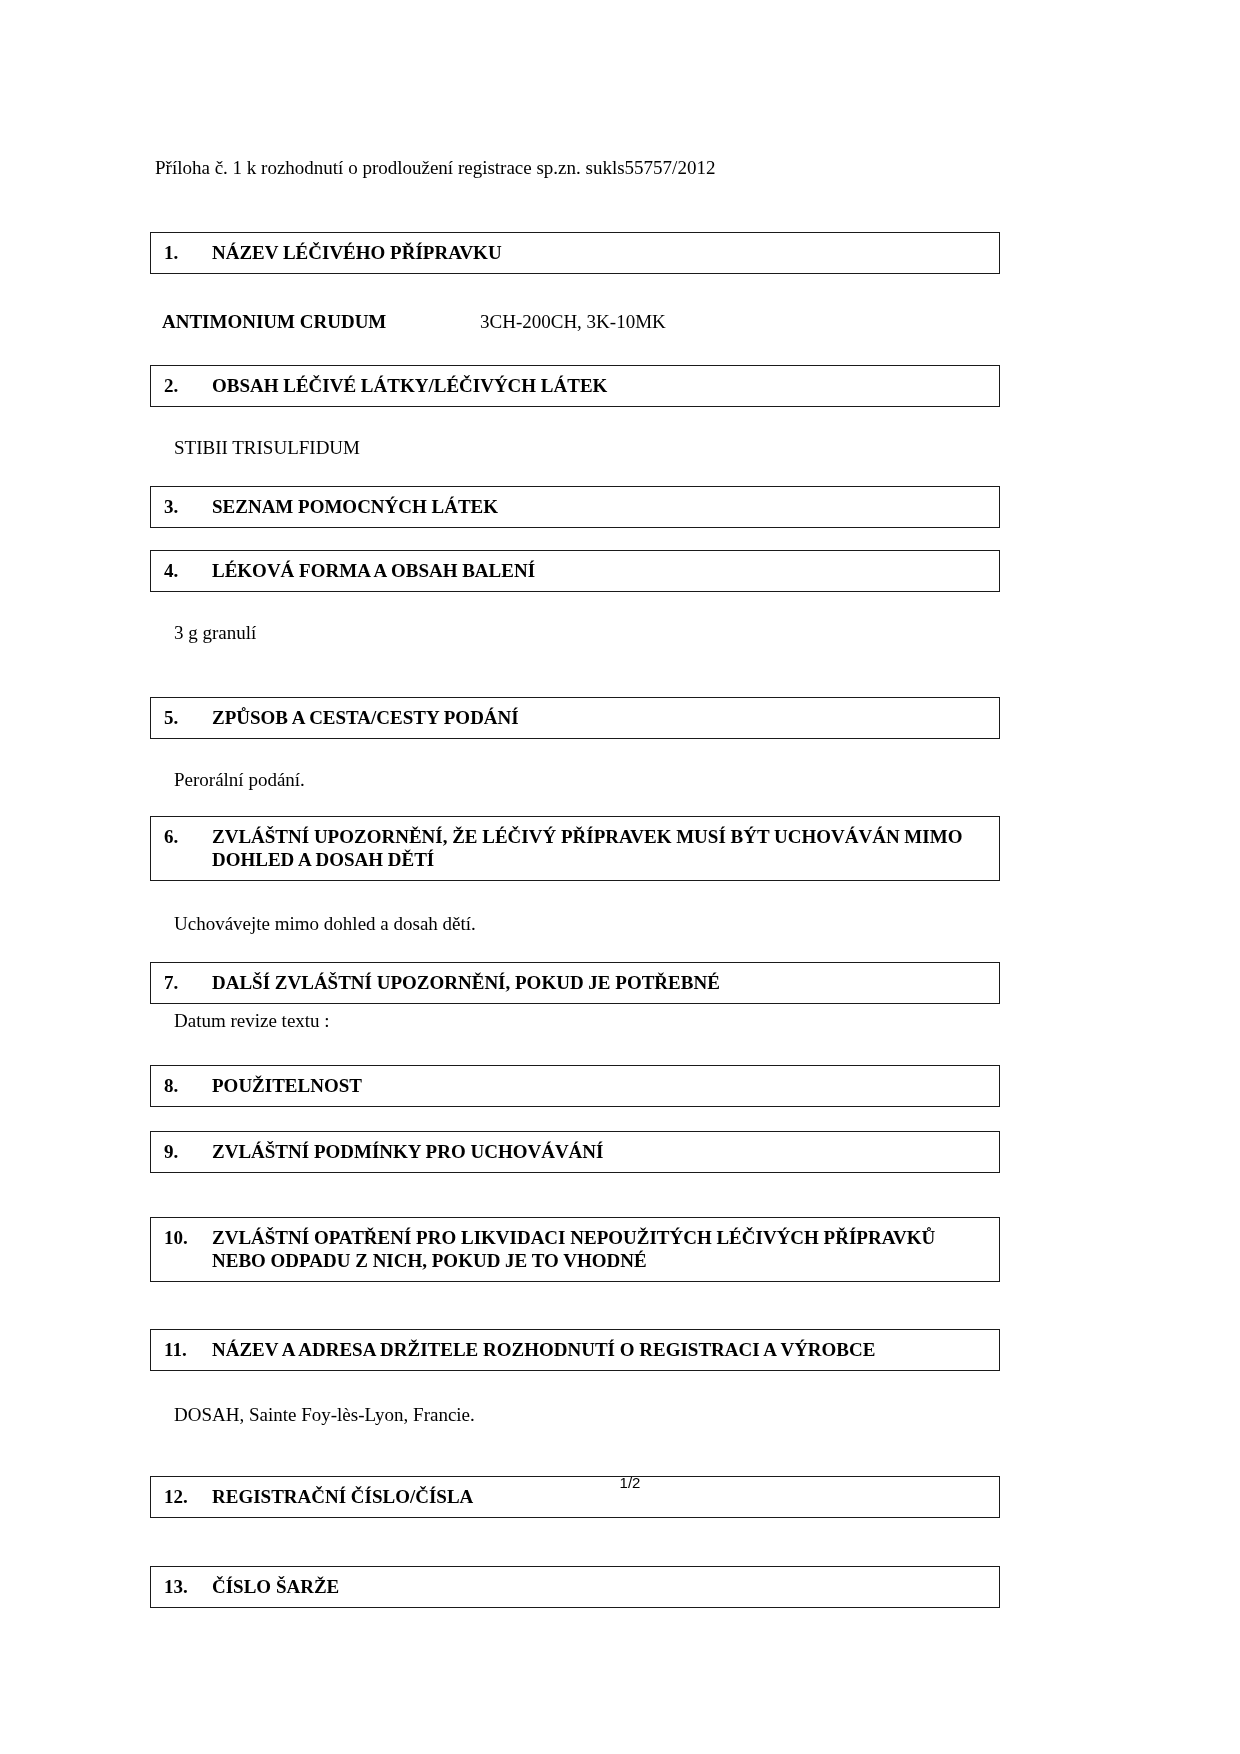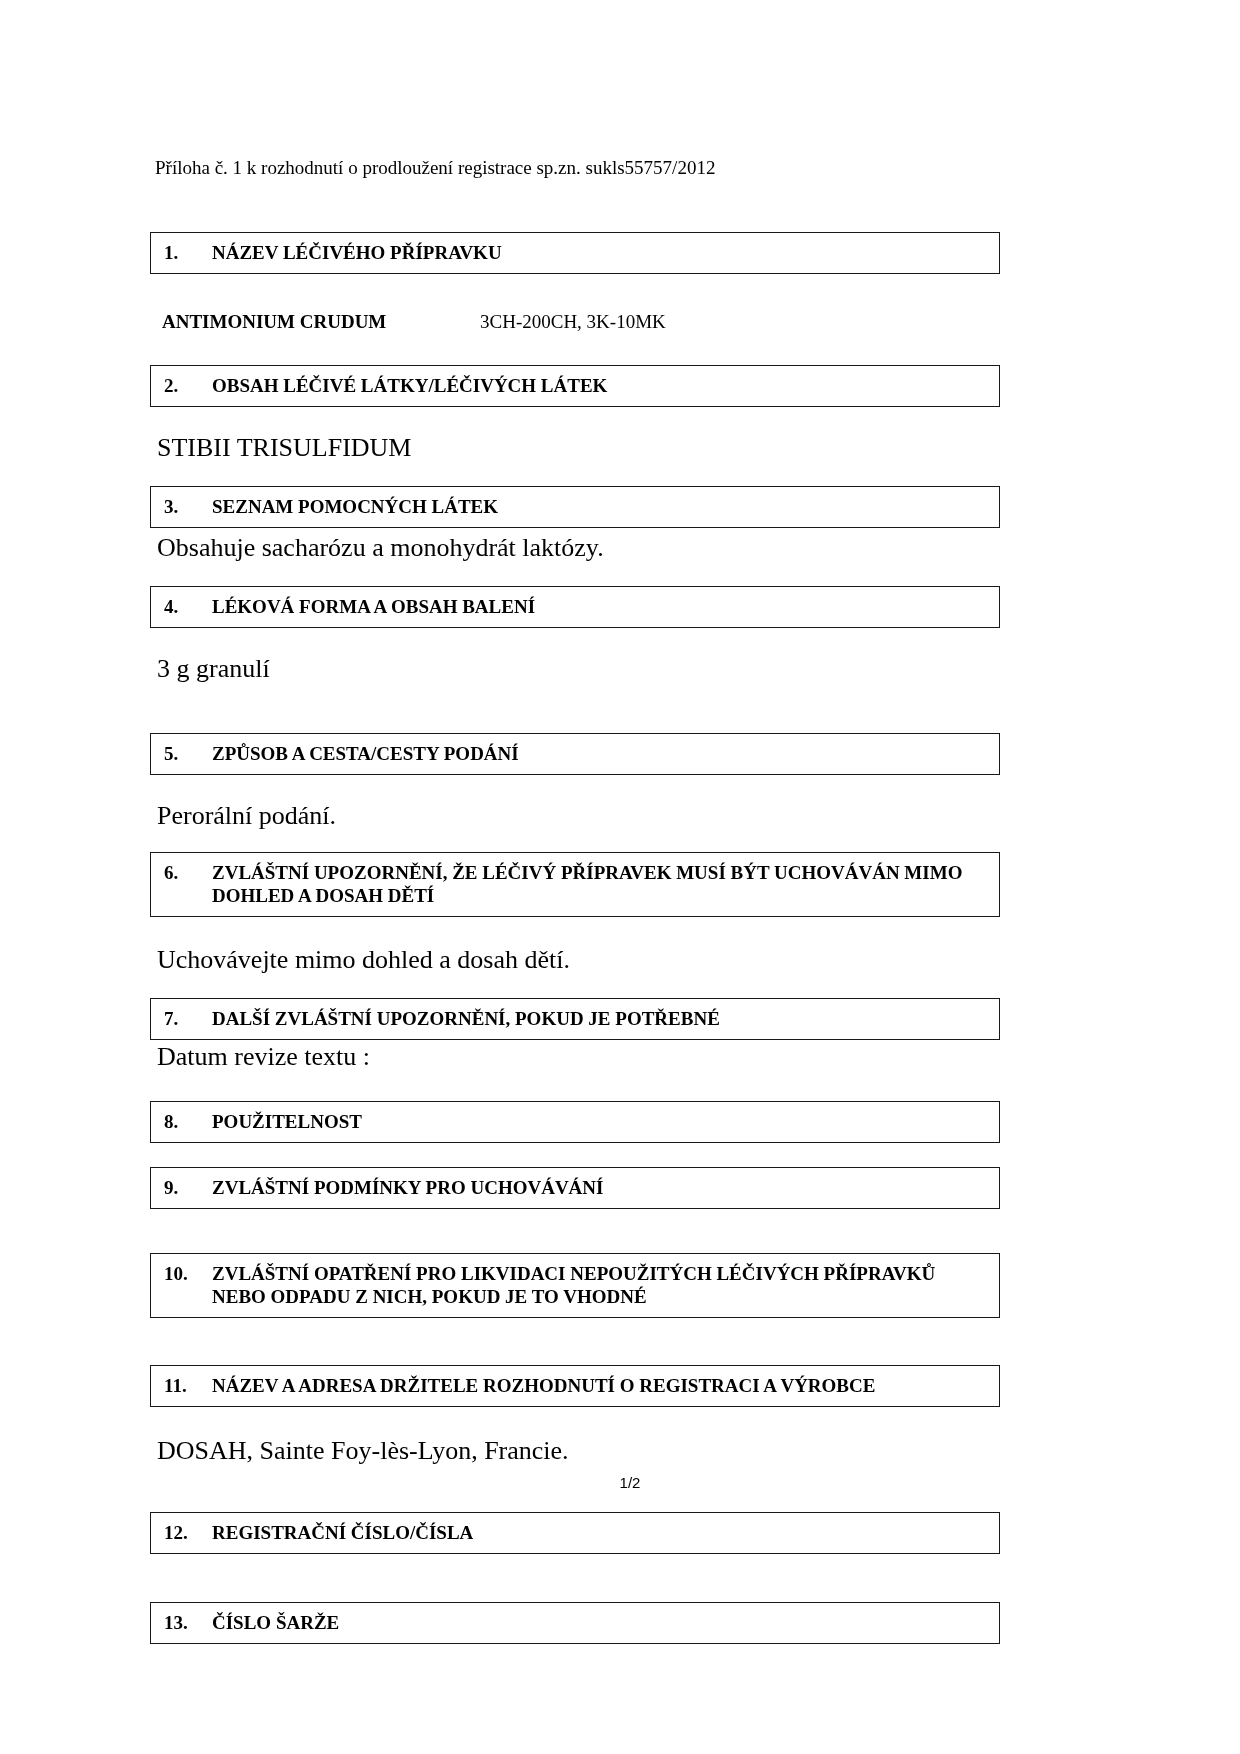--- a/index.html
+++ b/index.html
@@ -31,23 +31,23 @@
     font-size: 19px;
     line-height: 23px;
   }
   .sec-num {
     flex: 0 0 48px;
   }
   .sec-title {
     flex: 1 1 auto;
   }
   .body-line {
-    font-size: 26px;
+    font-size: 19px;
     line-height: 23px;
-    margin-left: 2px;
+    margin-left: 19px;
   }
   .product-line {
     display: flex;
     font-size: 19px;
     line-height: 23px;
     margin-left: 2px;
   }
   .product-name {
     font-weight: bold;
     flex: 0 0 318px;
@@ -95,21 +95,20 @@
     <div class="section-box mt22">
       <span class="sec-num">2.</span>
       <span class="sec-title">OBSAH LÉČIVÉ LÁTKY/LÉČIVÝCH LÁTEK</span>
     </div>
     <p class="body-line mt24">STIBII TRISULFIDUM</p>
 
     <div class="section-box mt22">
       <span class="sec-num">3.</span>
       <span class="sec-title">SEZNAM POMOCNÝCH LÁTEK</span>
     </div>
-    <p class="body-line mt3">Obsahuje sacharózu a monohydrát laktózy.</p>
 
     <div class="section-box mt22">
       <span class="sec-num">4.</span>
       <span class="sec-title">LÉKOVÁ FORMA A OBSAH BALENÍ</span>
     </div>
     <p class="body-line mt24">3 g granulí</p>
 
     <div class="section-box mt48">
       <span class="sec-num">5.</span>
       <span class="sec-title">ZPŮSOB A CESTA/CESTY PODÁNÍ</span>

